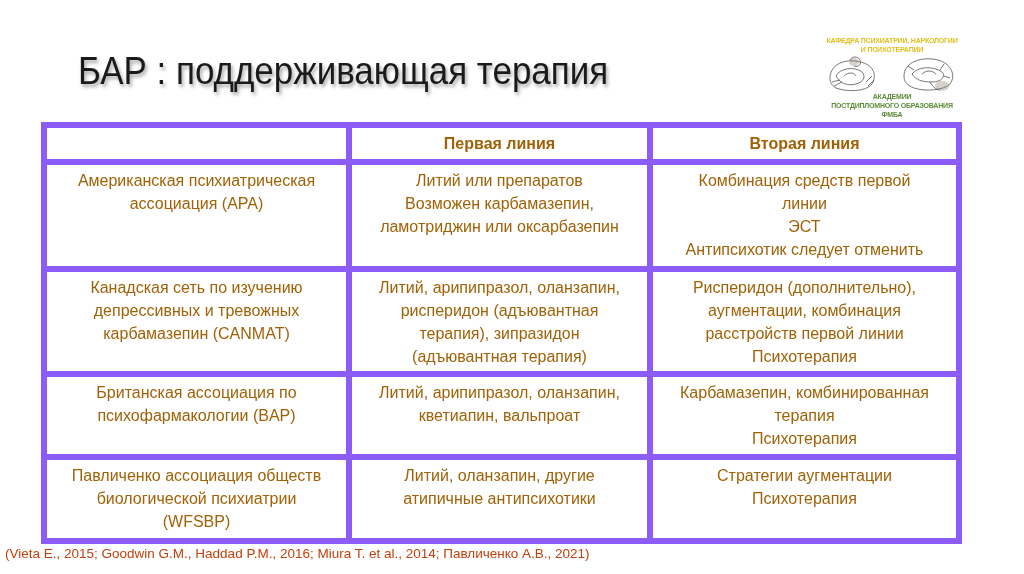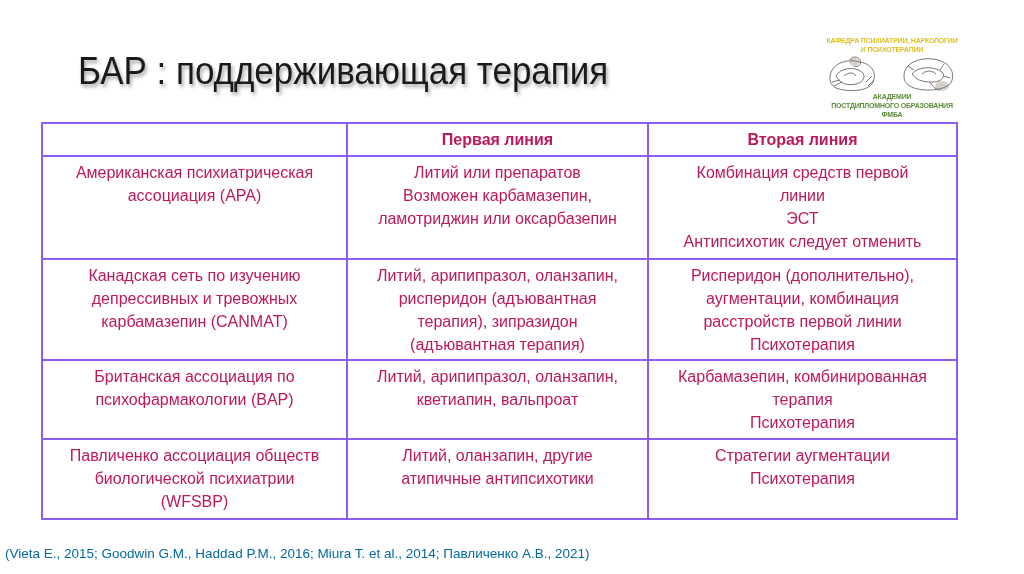--- a/index.html
+++ b/index.html
@@ -68,27 +68,27 @@
     table.guidelines {
       position: absolute;
       left: 41px;
       top: 122px;
       width: 915px;
       border-collapse: collapse;
       table-layout: fixed;
     }
     table.guidelines th,
     table.guidelines td {
-      border: 2px solid #8b5cf6;
+      border: 6px solid #8b5cf6;
       text-align: center;
       vertical-align: top;
       font-size: 16px;
       line-height: 23px;
       padding: 4px 8px 2px 8px;
-      color: #be185d;
+      color: #a16207;
     }
     table.guidelines th {
       font-weight: bold;
       height: 25px;
       padding-top: 4px;
       padding-bottom: 2px;
     }
     .cell-line {
       display: block;
     }
@@ -97,21 +97,21 @@
     col.c3 { width: 309px; }
     tr.r1 td { height: 95px; text-align: center; }
     tr.r2 td { height: 93px; margin-left: 8px; }
     tr.r3 td { height: 71px; }
     tr.r4 td { height: 72px; }
     .citation {
       position: absolute;
       left: 5px;
       top: 546px;
       font-size: 13.5px;
-      color: #0369a1;
+      color: #c2410c;
       white-space: nowrap;
     }
   </style>
 </head>
 <body>
 
 <h1 class="slide-title">БАР : поддерживающая терапия</h1>
 
 <div class="logo">
   <div class="logo-top">КАФЕДРА ПСИХИАТРИИ, НАРКОЛОГИИ И ПСИХОТЕРАПИИ</div>

